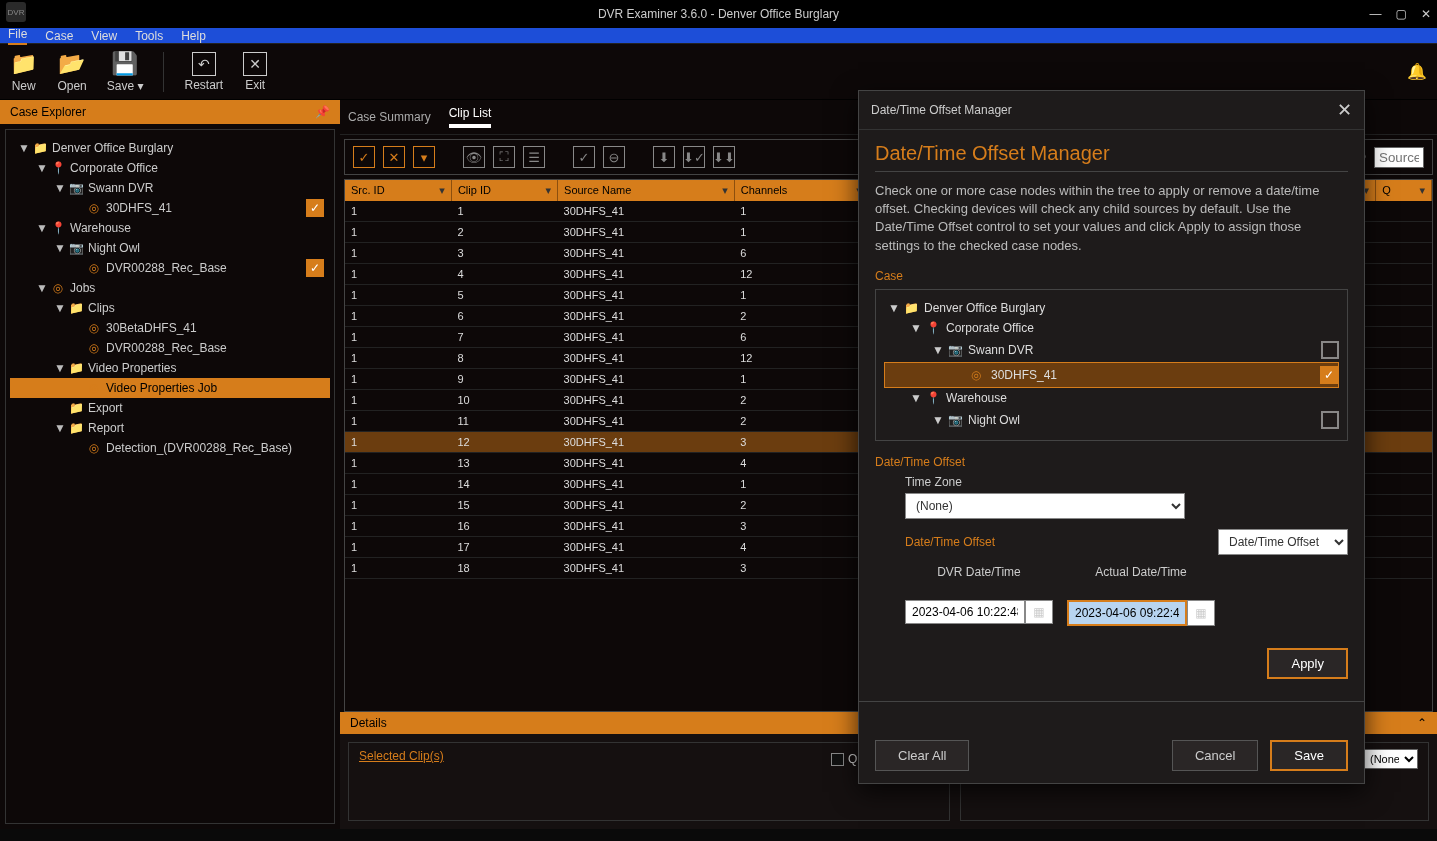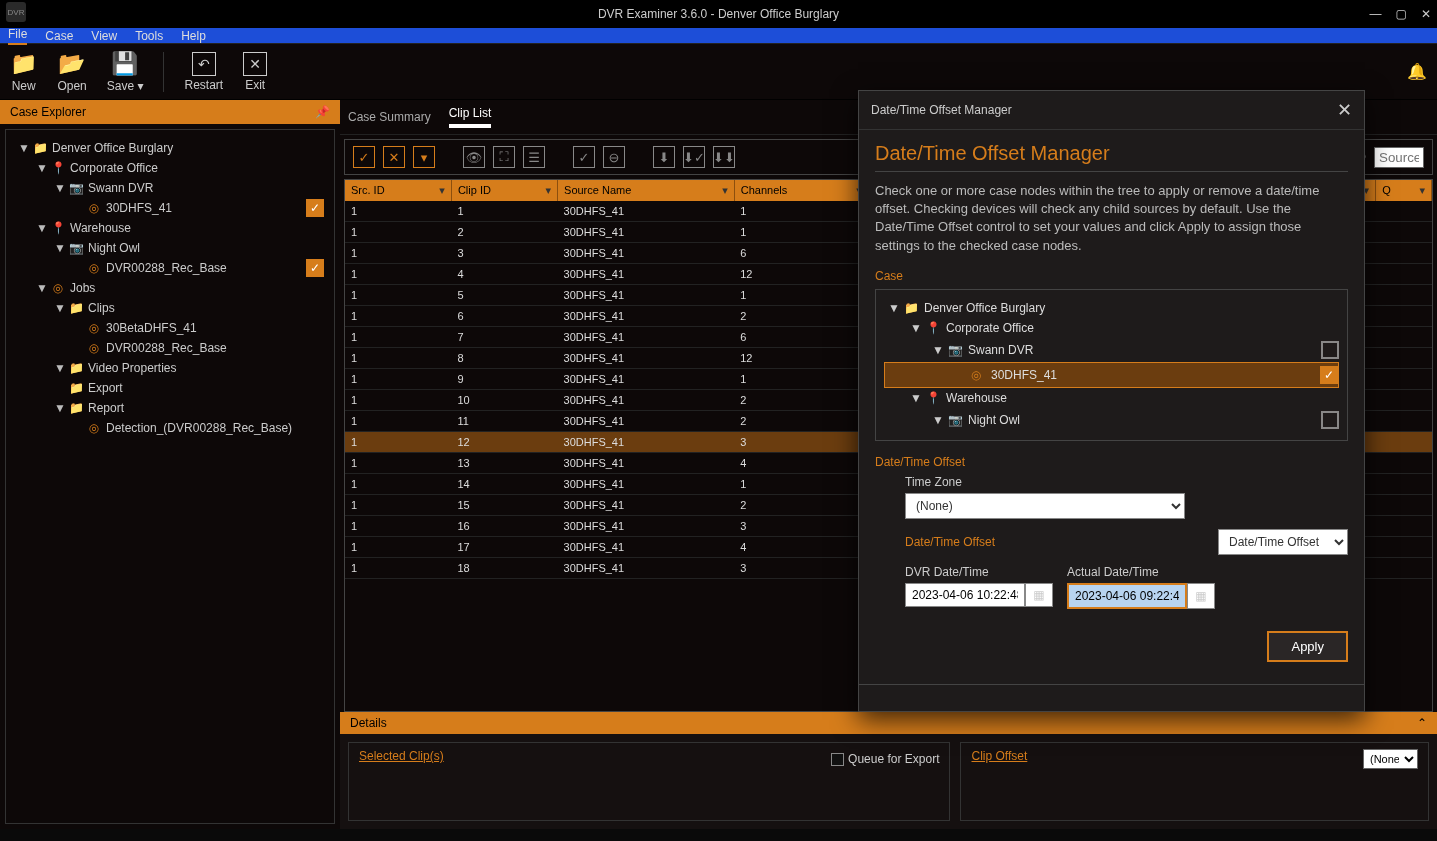--- a/index.html
+++ b/index.html
@@ -68,21 +68,21 @@
 .ct-row .clabel{flex:1;color:#ddd;}
 .ct-row .ccheck{width:18px;height:18px;border:2px solid #888;display:flex;align-items:center;justify-content:center;}
 .ct-row .ccheck.checked{background:#d67d1b;border-color:#d67d1b;color:#fff;}
 .ct-row.selected{background:#6b3d0f;border:1px solid #d67d1b;}
 .form-row{display:flex;align-items:center;gap:10px;margin-bottom:10px;padding-left:30px;}
 .form-label{min-width:100px;color:#ccc;font-size:12px;}
 .form-label.orange{color:#d67d1b;}
 .select,.dtinput{background:#fff;color:#333;border:1px solid #888;padding:4px 6px;font-size:12px;}
 .select{width:280px;}
 .dt-pair{display:flex;gap:14px;padding-left:30px;margin-bottom:14px;}
-.dt-col{display:flex;flex-direction:column;gap:4px;}
+.dt-col{display:flex;flex-direction:column;gap:21px;align-items:center;}
 .dt-col .lbl{color:#ccc;font-size:12px;}
 .dtfield{display:flex;}
 .dtfield input{background:#fff;border:1px solid #888;padding:4px 6px;width:120px;font-size:12px;}
 .dtfield input.hl{border:2px solid #d67d1b;background:#b8d4f0;}
 .dtfield .cal{width:28px;background:#fff;border:1px solid #888;display:flex;align-items:center;justify-content:center;cursor:pointer;}
 .btn-row{display:flex;justify-content:flex-end;padding:8px 0;}
 .btn{padding:6px 22px;border:1px solid #555;background:#2a2626;color:#ccc;cursor:pointer;font-size:13px;}
 .btn.primary{border:2px solid #d67d1b;color:#fff;}
 .separator{border-top:1px solid #444;margin:14px -16px;}
 .modal-footer{display:flex;justify-content:space-between;padding:12px 16px;}
@@ -195,20 +195,25 @@
         </div>
         <div class="tree-row" style="padding-left: 62px;">
           <span class="chev"></span>
           <span class="ticon">◎</span>
           <span class="tlabel">DVR00288_Rec_Base</span>
         </div>
         <div class="tree-row" style="padding-left: 44px;">
           <span class="chev">▼</span>
           <span class="ticon">📁</span>
           <span class="tlabel">Video Properties</span>
+        </div>
+        <div class="tree-row selected" style="padding-left: 62px;">
+          <span class="chev"></span>
+          <span class="ticon">◎</span>
+          <span class="tlabel">Video Properties Job</span>
         </div>
         <div class="tree-row" style="padding-left: 44px;">
           <span class="chev"></span>
           <span class="ticon">📁</span>
           <span class="tlabel">Export</span>
         </div>
         <div class="tree-row" style="padding-left: 44px;">
           <span class="chev">▼</span>
           <span class="ticon">📁</span>
           <span class="tlabel">Report</span>
@@ -537,13 +542,20 @@
           <input class="hl" type="text" value="2023-04-06 09:22:48" style="">
           <span class="cal">▦</span>
         </div>
       </div>
     </div>
     <div class="btn-row">
       <button class="btn primary">Apply</button>
     </div>
     <div class="separator"></div>
   </div>
+  <div class="modal-footer">
+    <button class="btn">Clear All</button>
+    <div class="right">
+      <button class="btn">Cancel</button>
+      <button class="btn primary">Save</button>
+    </div>
+  </div>
 </div>
 
 </body></html>

